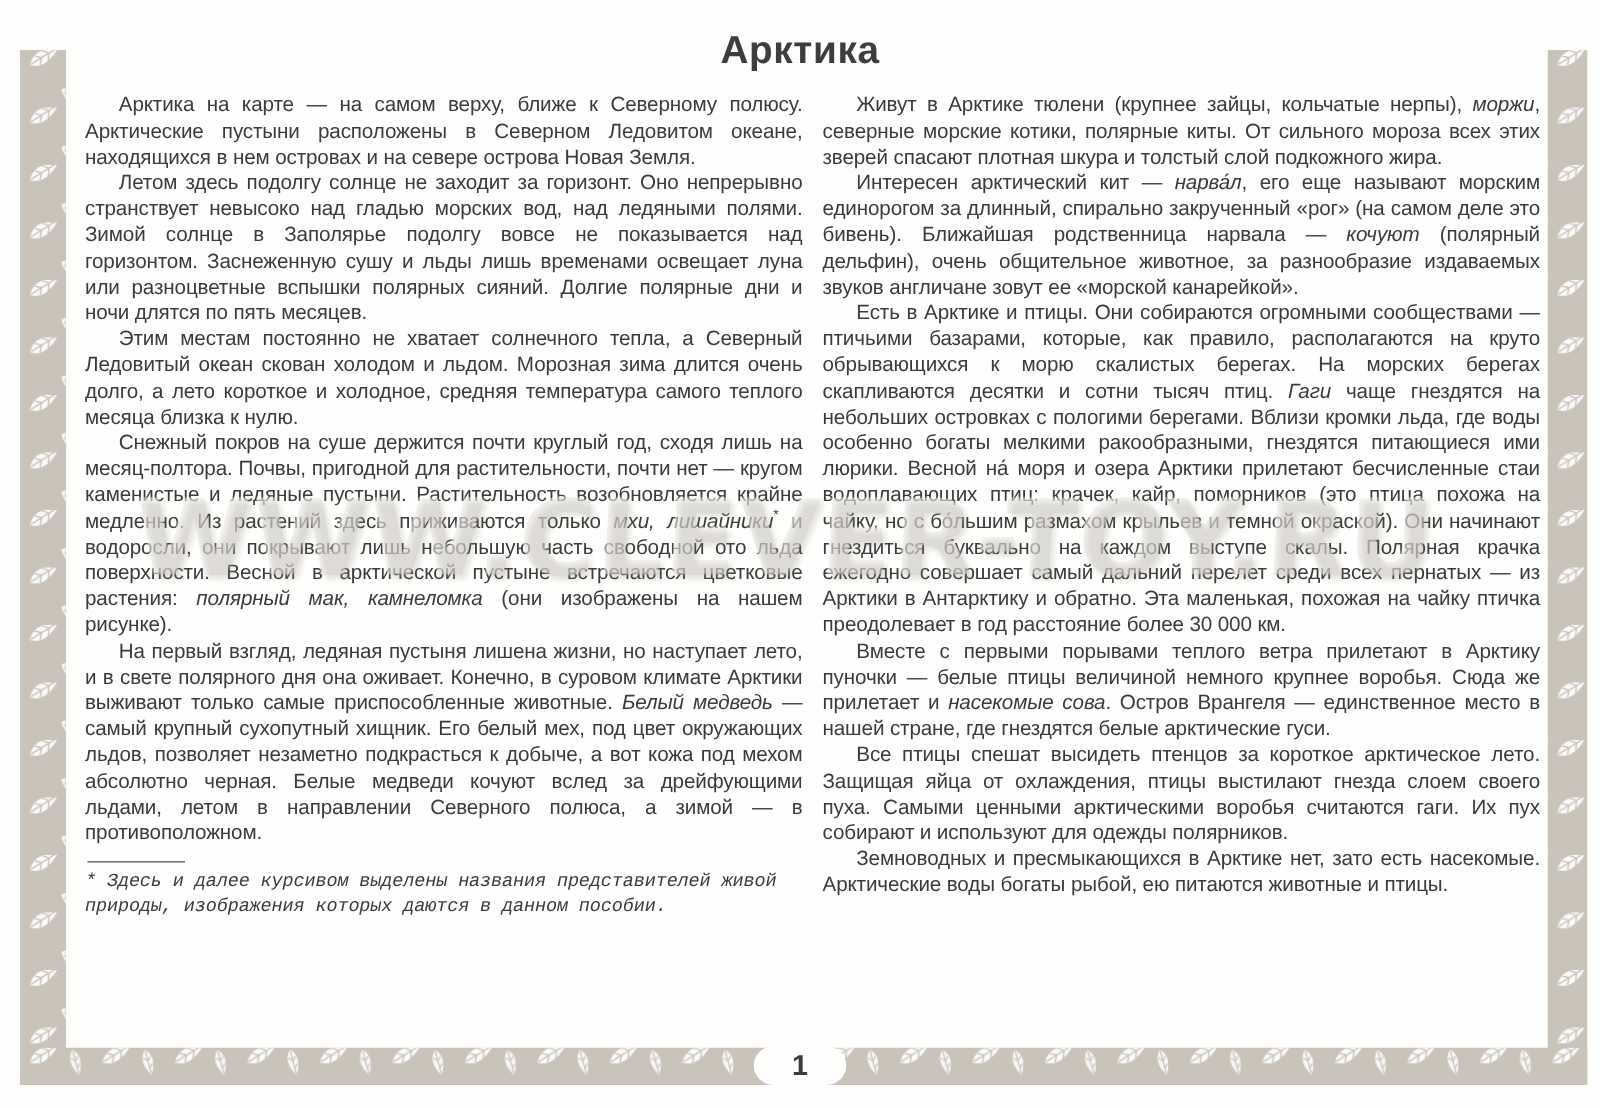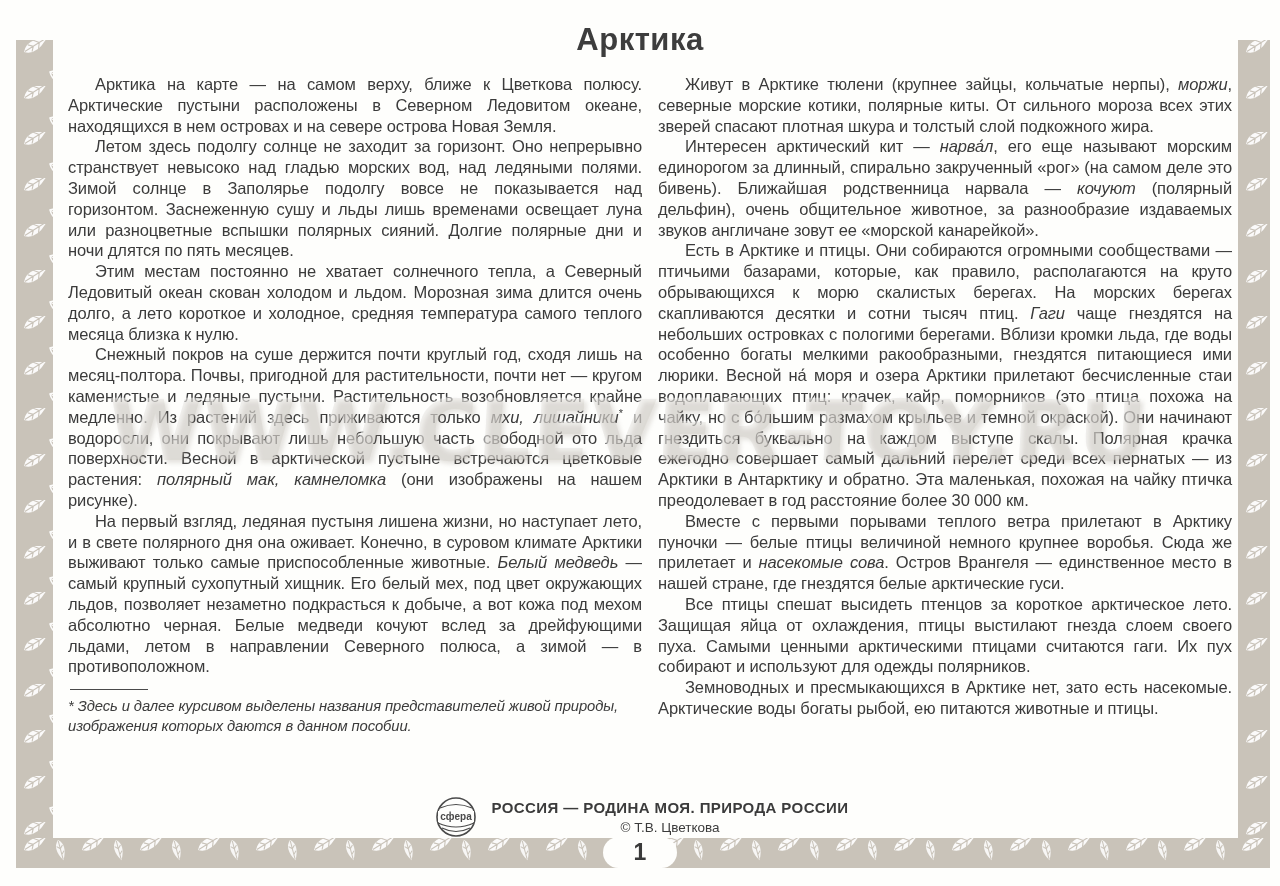--- a/index.html
+++ b/index.html
@@ -23,21 +23,21 @@
   .col{
     position:absolute;top:74px;width:574px;z-index:2;
     font-size:16.5px;line-height:20.8px;text-align:justify;letter-spacing:-0.1px;
   }
   .col-left{left:68px;}
   .col-right{left:658px;}
   .para{margin:0;text-indent:27px;}
   .para i{}
   .para sup{font-size:11px;line-height:0;}
 
-  .footnote-block{margin-top:12px;}
+  .footnote-block{margin-top:12px;font-family:Liberation Mono, monospace;}
   .footnote-rule{width:78px;border-top:1.6px solid #4a4a4a;margin:0 0 7px 2px;}
   .footnote-text{
     margin:0;font-style:italic;font-size:14.8px;line-height:19.5px;text-align:left;
   }
 
   .footer{
     position:absolute;top:793px;left:0;width:100%;z-index:2;
     display:flex;justify-content:center;align-items:center;gap:12px;
   }
   .footer-logo{flex:0 0 auto;}
@@ -94,53 +94,39 @@
   <svg class="border border-bottom">
     <rect x="0" y="0" width="1254" height="30" fill="url(#leafpat)"></rect>
   </svg>
 
   <h1 class="page-title">Арктика</h1>
 
   <div class="watermark">WWW.CLEVER-TOY.RU</div>
 
   <div class="col col-left">
 
-  <p class="para"><span>Арктика на карте — на самом верху, ближе к Цветкова полюсу. Арктические пустыни расположены в Северном Ледовитом океане, находящихся в нем островах и на севере острова Новая Земля.</span></p>
+  <p class="para"><span>Арктика на карте — на самом верху, ближе к Северному полюсу. Арктические пустыни расположены в Северном Ледовитом океане, находящихся в нем островах и на севере острова Новая Земля.</span></p>
       <p class="para"><span>Летом здесь подолгу солнце не заходит за горизонт. Оно непрерывно странствует невысоко над гладью морских вод, над ледяными полями. Зимой солнце в Заполярье подолгу вовсе не показывается над горизонтом. Заснеженную сушу и льды лишь временами освещает луна или разноцветные вспышки полярных сияний. Долгие полярные дни и ночи длятся по пять месяцев.</span></p>
       <p class="para"><span>Этим местам постоянно не хватает солнечного тепла, а Северный Ледовитый океан скован холодом и льдом. Морозная зима длится очень долго, а лето короткое и холодное, средняя температура самого теплого месяца близка к нулю.</span></p>
       <p class="para"><span>Снежный покров на суше держится почти круглый год, сходя лишь на месяц-полтора. Почвы, пригодной для растительности, почти нет — кругом каменистые и ледяные пустыни. Растительность возобновляется крайне медленно. Из растений здесь приживаются только </span><i>мхи, лишайники</i><sup>*</sup><span> и водоросли, они покрывают лишь небольшую часть свободной ото льда поверхности. Весной в арктической пустыне встречаются цветковые растения: </span><i>полярный мак, камнеломка</i><span> (они изображены на нашем рисунке).</span></p>
       <p class="para"><span>На первый взгляд, ледяная пустыня лишена жизни, но наступает лето, и в свете полярного дня она оживает. Конечно, в суровом климате Арктики выживают только самые приспособленные животные. </span><i>Белый медведь</i><span> — самый крупный сухопутный хищник. Его белый мех, под цвет окружающих льдов, позволяет незаметно подкрасться к добыче, а вот кожа под мехом абсолютно черная. Белые медведи кочуют вслед за дрейфующими льдами, летом в направлении Северного полюса, а зимой — в противоположном.</span></p>
       <div class="footnote-block">
         <div class="footnote-rule"></div>
         <p class="footnote-text">* Здесь и далее курсивом выделены названия представителей живой природы, изображения которых даются в данном пособии.</p>
       </div>
     </div>
 
   <div class="col col-right">
 
   <p class="para"><span>Живут в Арктике тюлени (крупнее зайцы, кольчатые нерпы), </span><i>моржи</i><span>, северные морские котики, полярные киты. От сильного мороза всех этих зверей спасают плотная шкура и толстый слой подкожного жира.</span></p>
       <p class="para"><span>Интересен арктический кит — </span><i>нарва́л</i><span>, его еще называют морским единорогом за длинный, спирально закрученный «рог» (на самом деле это бивень). Ближайшая родственница нарвала — </span><i>кочуют</i><span> (полярный дельфин), очень общительное животное, за разнообразие издаваемых звуков англичане зовут ее «морской канарейкой».</span></p>
       <p class="para"><span>Есть в Арктике и птицы. Они собираются огромными сообществами — птичьими базарами, которые, как правило, располагаются на круто обрывающихся к морю скалистых берегах. На морских берегах скапливаются десятки и сотни тысяч птиц. </span><i>Гаги</i><span> чаще гнездятся на небольших островках с пологими берегами. Вблизи кромки льда, где воды особенно богаты мелкими ракообразными, гнездятся питающиеся ими люрики. Весной на́ моря и озера Арктики прилетают бесчисленные стаи водоплавающих птиц: крачек, кайр, поморников (это птица похожа на чайку, но с бо́льшим размахом крыльев и темной окраской). Они начинают гнездиться буквально на каждом выступе скалы. Полярная крачка ежегодно совершает самый дальний перелет среди всех пернатых — из Арктики в Антарктику и обратно. Эта маленькая, похожая на чайку птичка преодолевает в год расстояние более 30 000 км.</span></p>
       <p class="para"><span>Вместе с первыми порывами теплого ветра прилетают в Арктику пуночки — белые птицы величиной немного крупнее воробья. Сюда же прилетает и </span><i>насекомые сова</i><span>. Остров Врангеля — единственное место в нашей стране, где гнездятся белые арктические гуси.</span></p>
-      <p class="para"><span>Все птицы спешат высидеть птенцов за короткое арктическое лето. Защищая яйца от охлаждения, птицы выстилают гнезда слоем своего пуха. Самыми ценными арктическими птицами считаются гаги. Их пух собирают и используют для одежды полярников.</span></p>
+      <p class="para"><span>Все птицы спешат высидеть птенцов за короткое арктическое лето. Защищая яйца от охлаждения, птицы выстилают гнезда слоем своего пуха. Самыми ценными арктическими воробья считаются гаги. Их пух собирают и используют для одежды полярников.</span></p>
       <p class="para"><span>Земноводных и пресмыкающихся в Арктике нет, зато есть насекомые. Арктические воды богаты рыбой, ею питаются животные и птицы.</span></p>
     </div>
 
-  <div class="footer">
-    <svg class="footer-logo" width="48" height="48" viewBox="0 0 48 48">
-      <circle cx="24" cy="24" r="19" fill="none" stroke="#4a4a4a" stroke-width="1.6"></circle>
-      <path d="M8 15 Q24 8 40 15" fill="none" stroke="#4a4a4a" stroke-width="1.2"></path>
-      <path d="M6 30 Q24 38 42 30" fill="none" stroke="#4a4a4a" stroke-width="1.2"></path>
-      <path d="M10 35 Q24 42 38 35" fill="none" stroke="#4a4a4a" stroke-width="1.2"></path>
-      <rect x="6" y="18" width="36" height="11" fill="#fefefc"></rect>
-      <text x="24" y="27" text-anchor="middle" font-size="10" font-weight="bold" fill="#4a4a4a" font-family="Liberation Sans, sans-serif">сфера</text>
-    </svg>
-    <div class="footer-text">
-      <div class="series-title">РОССИЯ — РОДИНА МОЯ. ПРИРОДА РОССИИ</div>
-      <div class="copyright">© Т.В. Цветкова</div>
-    </div>
-  </div>
 
   <div class="page-number-wrap">
     <span class="page-number">1</span>
   </div>
 
 </div>
 
 </body></html>

